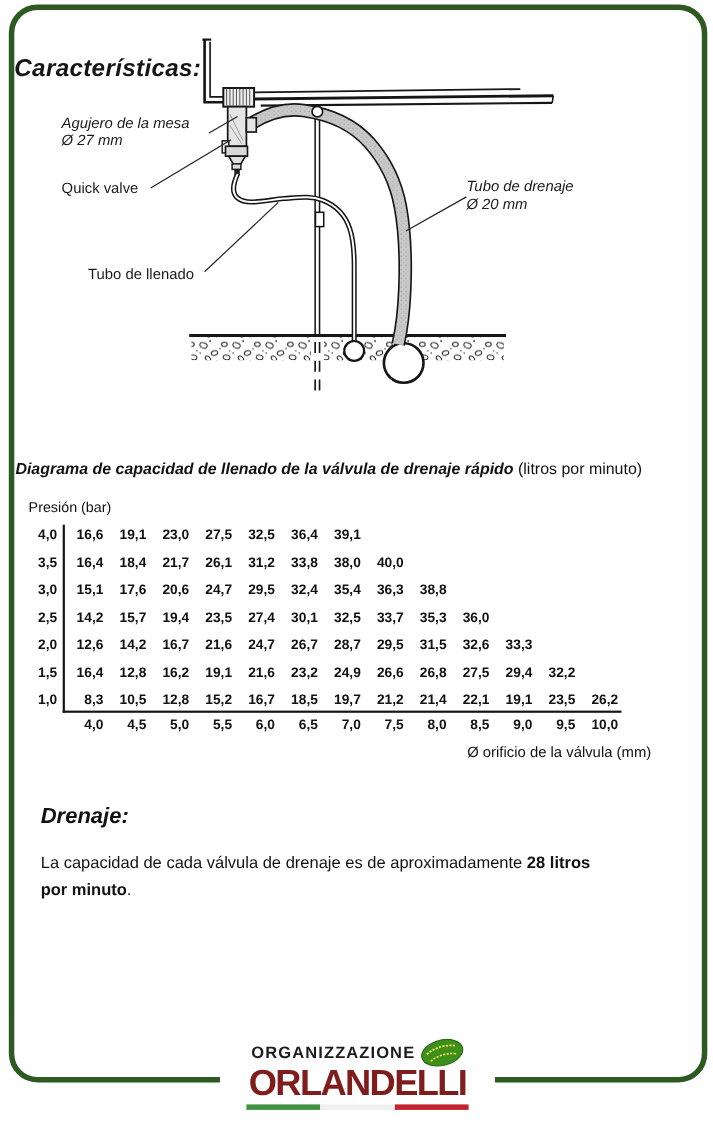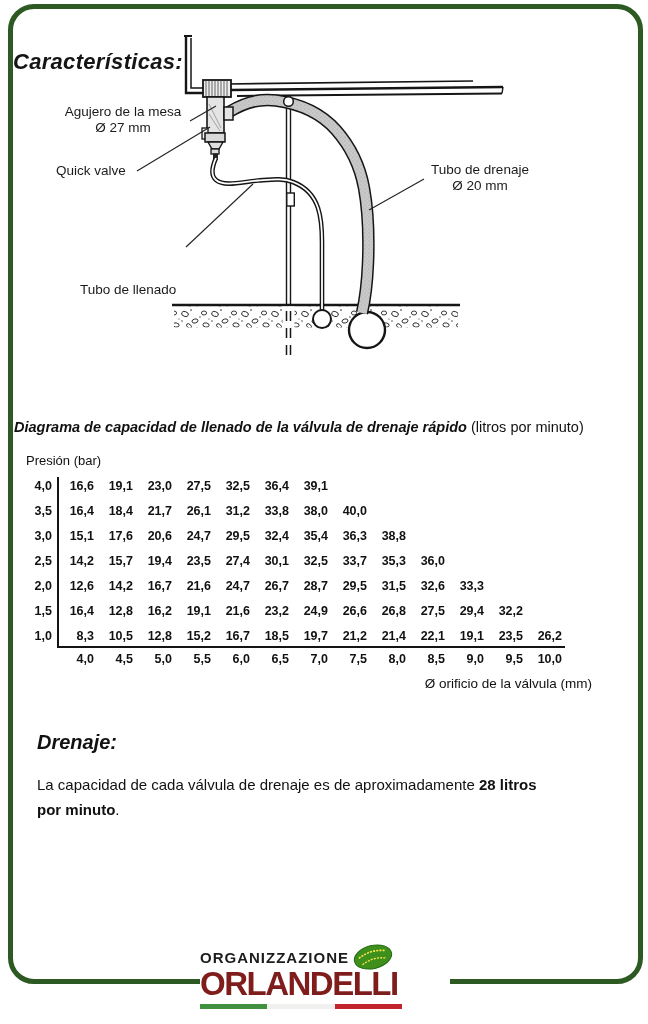--- a/index.html
+++ b/index.html
@@ -4,36 +4,36 @@
 <style>
   html,body{margin:0;padding:0;background:#fff;}
   #page{position:relative;width:648px;height:1024px;background:#ffffff;overflow:hidden;
         font-family:"Liberation Sans",sans-serif;color:#111;}
   #frame{position:absolute;left:8px;top:4px;width:625px;height:970px;
          border:5px solid #2d5a22;border-radius:26px;z-index:1;}
   .abs{position:absolute;z-index:2;}
   #diagram-svg{position:absolute;left:0;top:0;z-index:2;}
   .page-title{font-style:italic;font-weight:700;font-size:22px;letter-spacing:.3px;color:#151515;}
   .dlabel{font-size:13.5px;line-height:16px;color:#1a1a1a;}
-  .center{text-align:center;}
+  .center{font-style:italic;}
   .tbl-title{font-size:14.5px;color:#111;white-space:nowrap;}
   .tbl-title b{font-style:italic;font-weight:700;}
   .presion{font-size:13px;}
   .xlabel{font-size:13.5px;text-align:right;}
   .vline{background:#141414;}
   .hline{background:#141414;}
   .trow{position:absolute;left:8px;display:flex;height:17px;z-index:2;}
   .pcell{width:44px;text-align:right;font-weight:700;font-size:12.5px;}
   .spacer{width:6px;}
   .vcell{width:39px;text-align:right;font-weight:700;font-size:12.5px;padding-right:3px;box-sizing:border-box;}
   .drain-h{font-style:italic;font-weight:700;font-size:20px;}
   .drain-p{font-size:15px;line-height:25px;}
   .drain-p b{font-weight:700;}
   #footer-box{position:absolute;left:200px;top:934px;width:250px;height:86px;background:#fff;
-              z-index:3;display:flex;flex-direction:column;padding-top:11px;box-sizing:border-box;}
+              z-index:3;display:flex;flex-direction:column;align-items:center;padding-top:11px;box-sizing:border-box;}
   .org-row{display:flex;align-items:center;gap:4px;height:24px;}
   .org-txt{font-weight:700;font-size:15px;letter-spacing:1px;color:#1c1c1c;}
   .orl-txt{font-weight:700;font-size:33px;letter-spacing:-1.5px;color:#8c8c8c;line-height:34px;margin-top:-2px;}
   .flag{display:flex;width:202px;height:5px;margin-top:3px;}
   .flag div{flex:1;}
 </style>
 </head>
 <body>
 
 <div id="page">
@@ -136,21 +136,21 @@
 
   <div class="abs page-title" style="left:13px;top:49px;">Características:</div>
 
   <div class="abs dlabel center" style="left:56px;top:104px;width:134px;">
     <div>Agujero de la mesa</div>
     <div>Ø 27 mm</div>
   </div>
 
   <div class="abs dlabel" style="left:56px;top:163px;">Quick valve</div>
 
-  <div class="abs dlabel" style="left:80px;top:242px;margin-top:40px;">Tubo de llenado</div>
+  <div class="abs dlabel" style="left:80px;top:242px;">Tubo de llenado</div>
 
   <div class="abs dlabel center" style="left:424px;top:162px;width:112px;">
     <div>Tubo de drenaje</div>
     <div>Ø 20 mm</div>
   </div>
 
   <div class="abs tbl-title" style="left:14px;top:419px;">
     <b>Diagrama de capacidad de llenado de la válvula de drenaje rápido</b><span> (litros por minuto)</span>
   </div>
 

